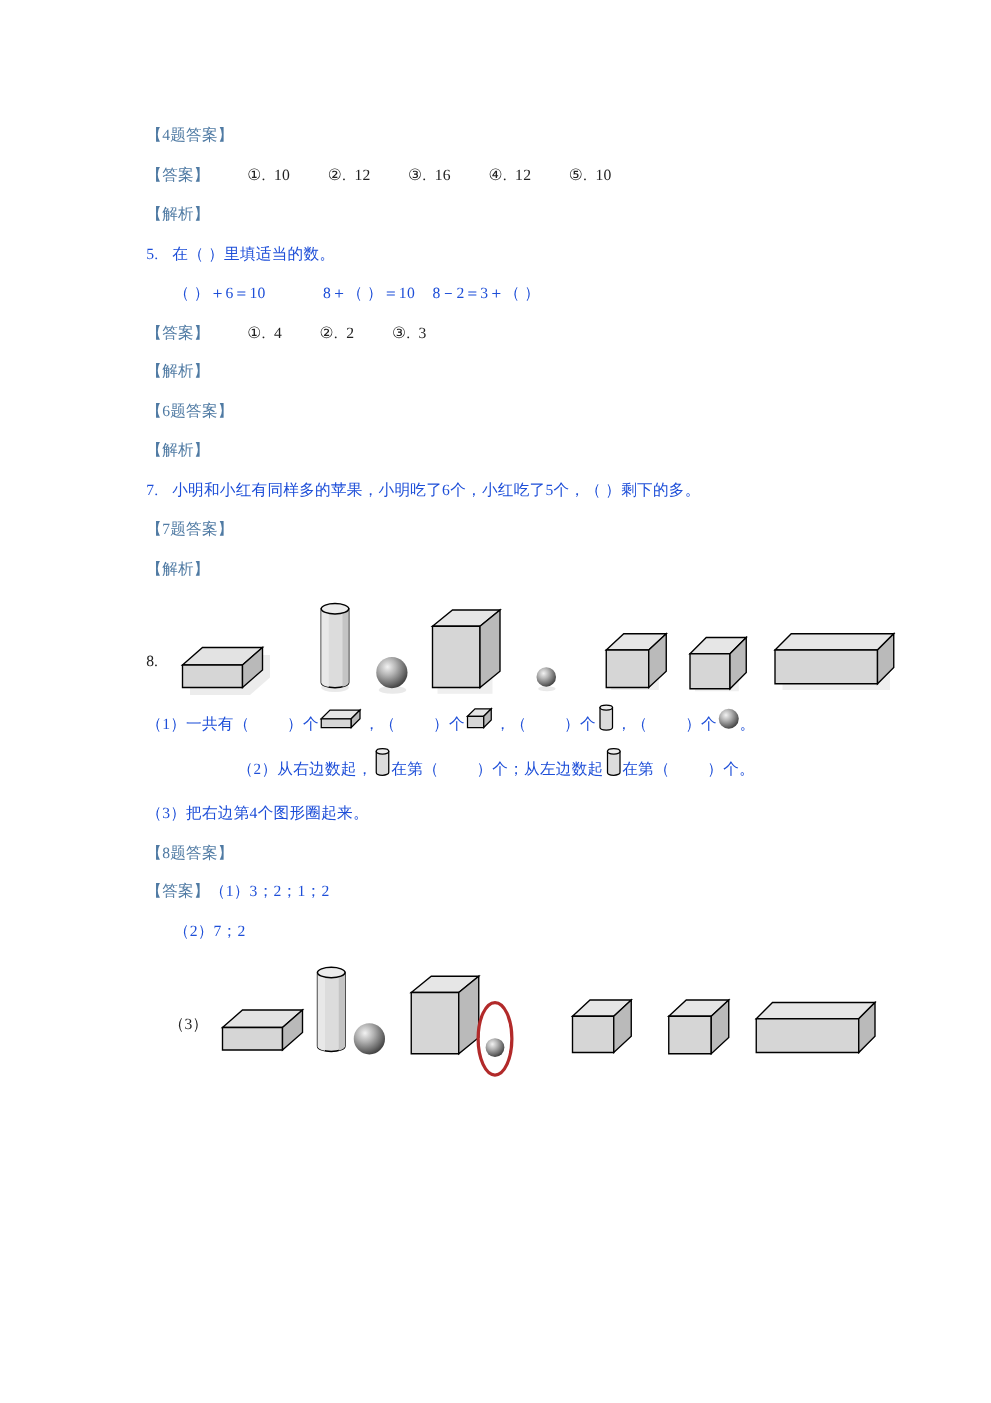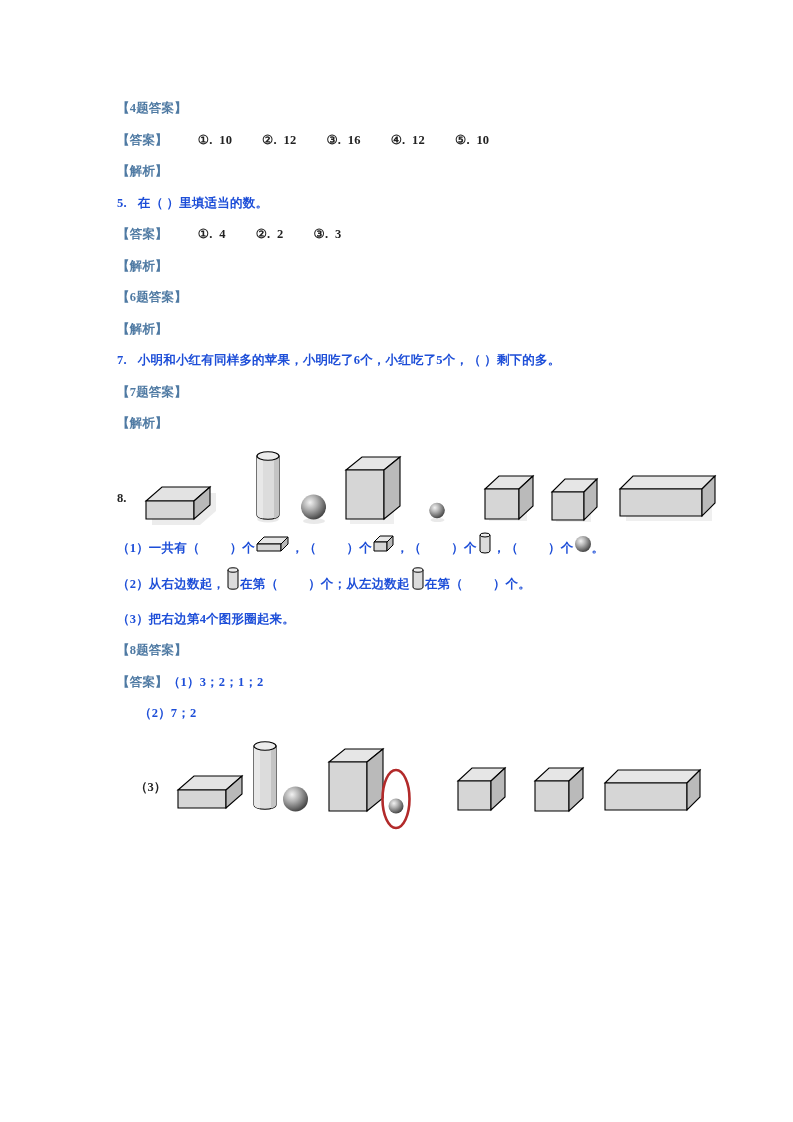--- a/index.html
+++ b/index.html
@@ -13,21 +13,20 @@
     position: relative;
     font-family: "Liberation Serif", "DejaVu Serif", serif;
     color: #222222;
     overflow: hidden;
   }
   .page {
     position: absolute;
     left: 0; top: 0;
     width: 793px;
     height: 1122px;
-    font-weight: bold;
   }
   .content {
     position: absolute;
     left: 117px;
     top: 100px;
     width: 560px;
   }
 
   
   .row {
@@ -79,20 +78,23 @@
   <div class="row">
     <span class="blue">【答案】</span><span class="gap-m"></span><span class="circnum">①.</span>&nbsp;&nbsp;<span>10</span><span class="gap-m"></span><span class="circnum">②.</span>&nbsp;&nbsp;<span>12</span><span class="gap-m"></span><span class="circnum">③.</span>&nbsp;&nbsp;<span>16</span><span class="gap-m"></span><span class="circnum">④.</span>&nbsp;&nbsp;<span>12</span><span class="gap-m"></span><span class="circnum">⑤.</span>&nbsp;&nbsp;<span>10</span>
   </div>
 
   <div class="row blue">【解析】</div>
 
   <div class="row q">
     <span>5.</span><span class="sp-num"></span><span>在（        ）里填适当的数。</span>
   </div>
 
+  <div class="row q indent2">
+    <span>（            ）＋6＝10</span><span class="gap-l"></span><span>8＋（            ）＝10</span><span class="gap-s"></span><span>8－2＝3＋（            ）</span>
+  </div>
 
 
   <div class="row">
     <span class="blue">【答案】</span><span class="gap-m"></span><span class="circnum">①.</span>&nbsp;&nbsp;<span>4</span><span class="gap-m"></span><span class="circnum">②.</span>&nbsp;&nbsp;<span>2</span><span class="gap-m"></span><span class="circnum">③.</span>&nbsp;&nbsp;<span>3</span>
   </div>
 
   <div class="row blue">【解析】</div>
 
 
   <div class="row blue">【6题答案】</div>
@@ -232,21 +234,21 @@
             <stop offset="0%" stop-color="#f2f2f2"></stop>
             <stop offset="38%" stop-color="#b4b4b4"></stop>
             <stop offset="78%" stop-color="#6a6a6a"></stop>
             <stop offset="100%" stop-color="#3e3e3e"></stop>
           </radialGradient>
         </defs>
         <circle cx="9" cy="10" r="8" fill="url(#sphG3)"></circle>
       </svg></span><span>。</span>
   </div>
 
-  <div class="row q" style="margin-bottom:16px;">
+  <div class="row q" style="margin-bottom:16px;text-align:center;">
     <span>（2）</span><span>从右边数起，</span><span class="inlineshape" style="width:15px;height:20px;">
       <svg width="16" height="28" viewBox="0 0 16 28" style="position:absolute;top:-10px;left:0;">
         <path d="M3 5 L3 22 A5 2.2 0 0 0 13 22 L13 5 Z" fill="#dcdcdc" stroke="#000" stroke-width="1"></path>
         <ellipse cx="8" cy="5" rx="5" ry="2.2" fill="#ececec" stroke="#000" stroke-width="1"></ellipse>
       </svg></span><span>在第（</span><span class="gap-m"></span><span>）个；从左边数起</span><span class="inlineshape" style="width:15px;height:20px;">
       <svg width="16" height="28" viewBox="0 0 16 28" style="position:absolute;top:-10px;left:0;">
         <path d="M3 5 L3 22 A5 2.2 0 0 0 13 22 L13 5 Z" fill="#dcdcdc" stroke="#000" stroke-width="1"></path>
         <ellipse cx="8" cy="5" rx="5" ry="2.2" fill="#ececec" stroke="#000" stroke-width="1"></ellipse>
       </svg></span><span>在第（</span><span class="gap-m"></span><span>）个。</span>
   </div>

